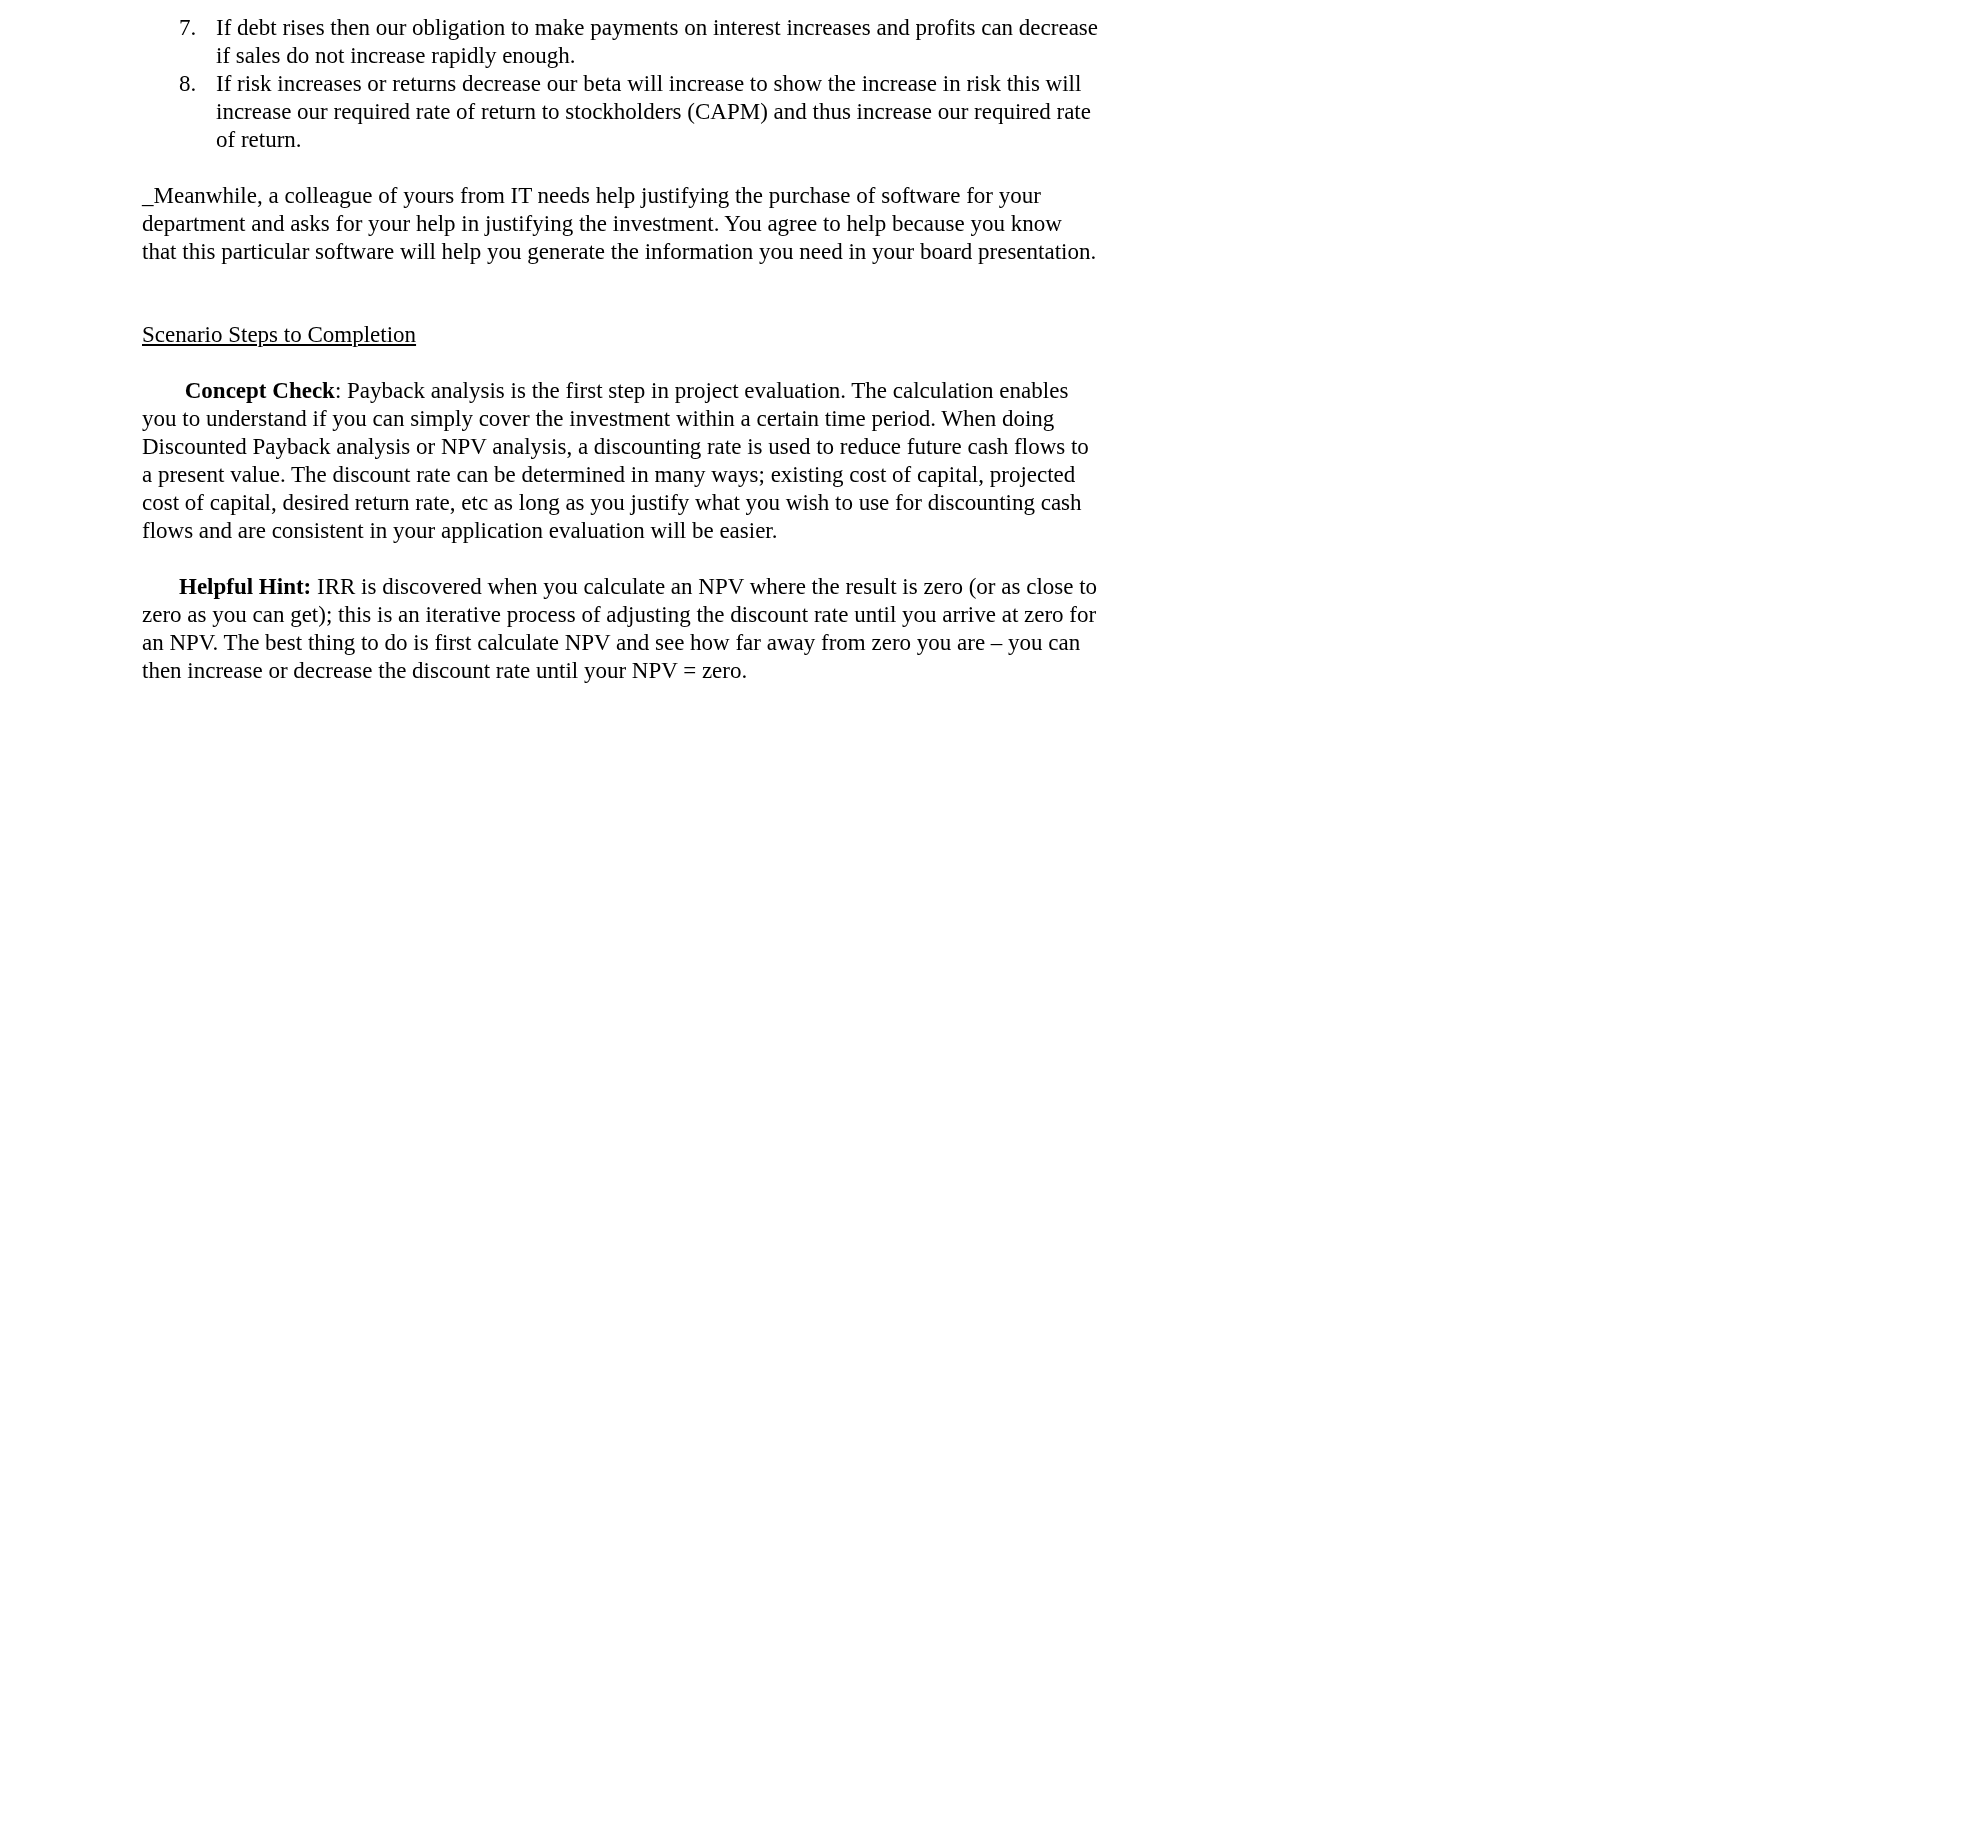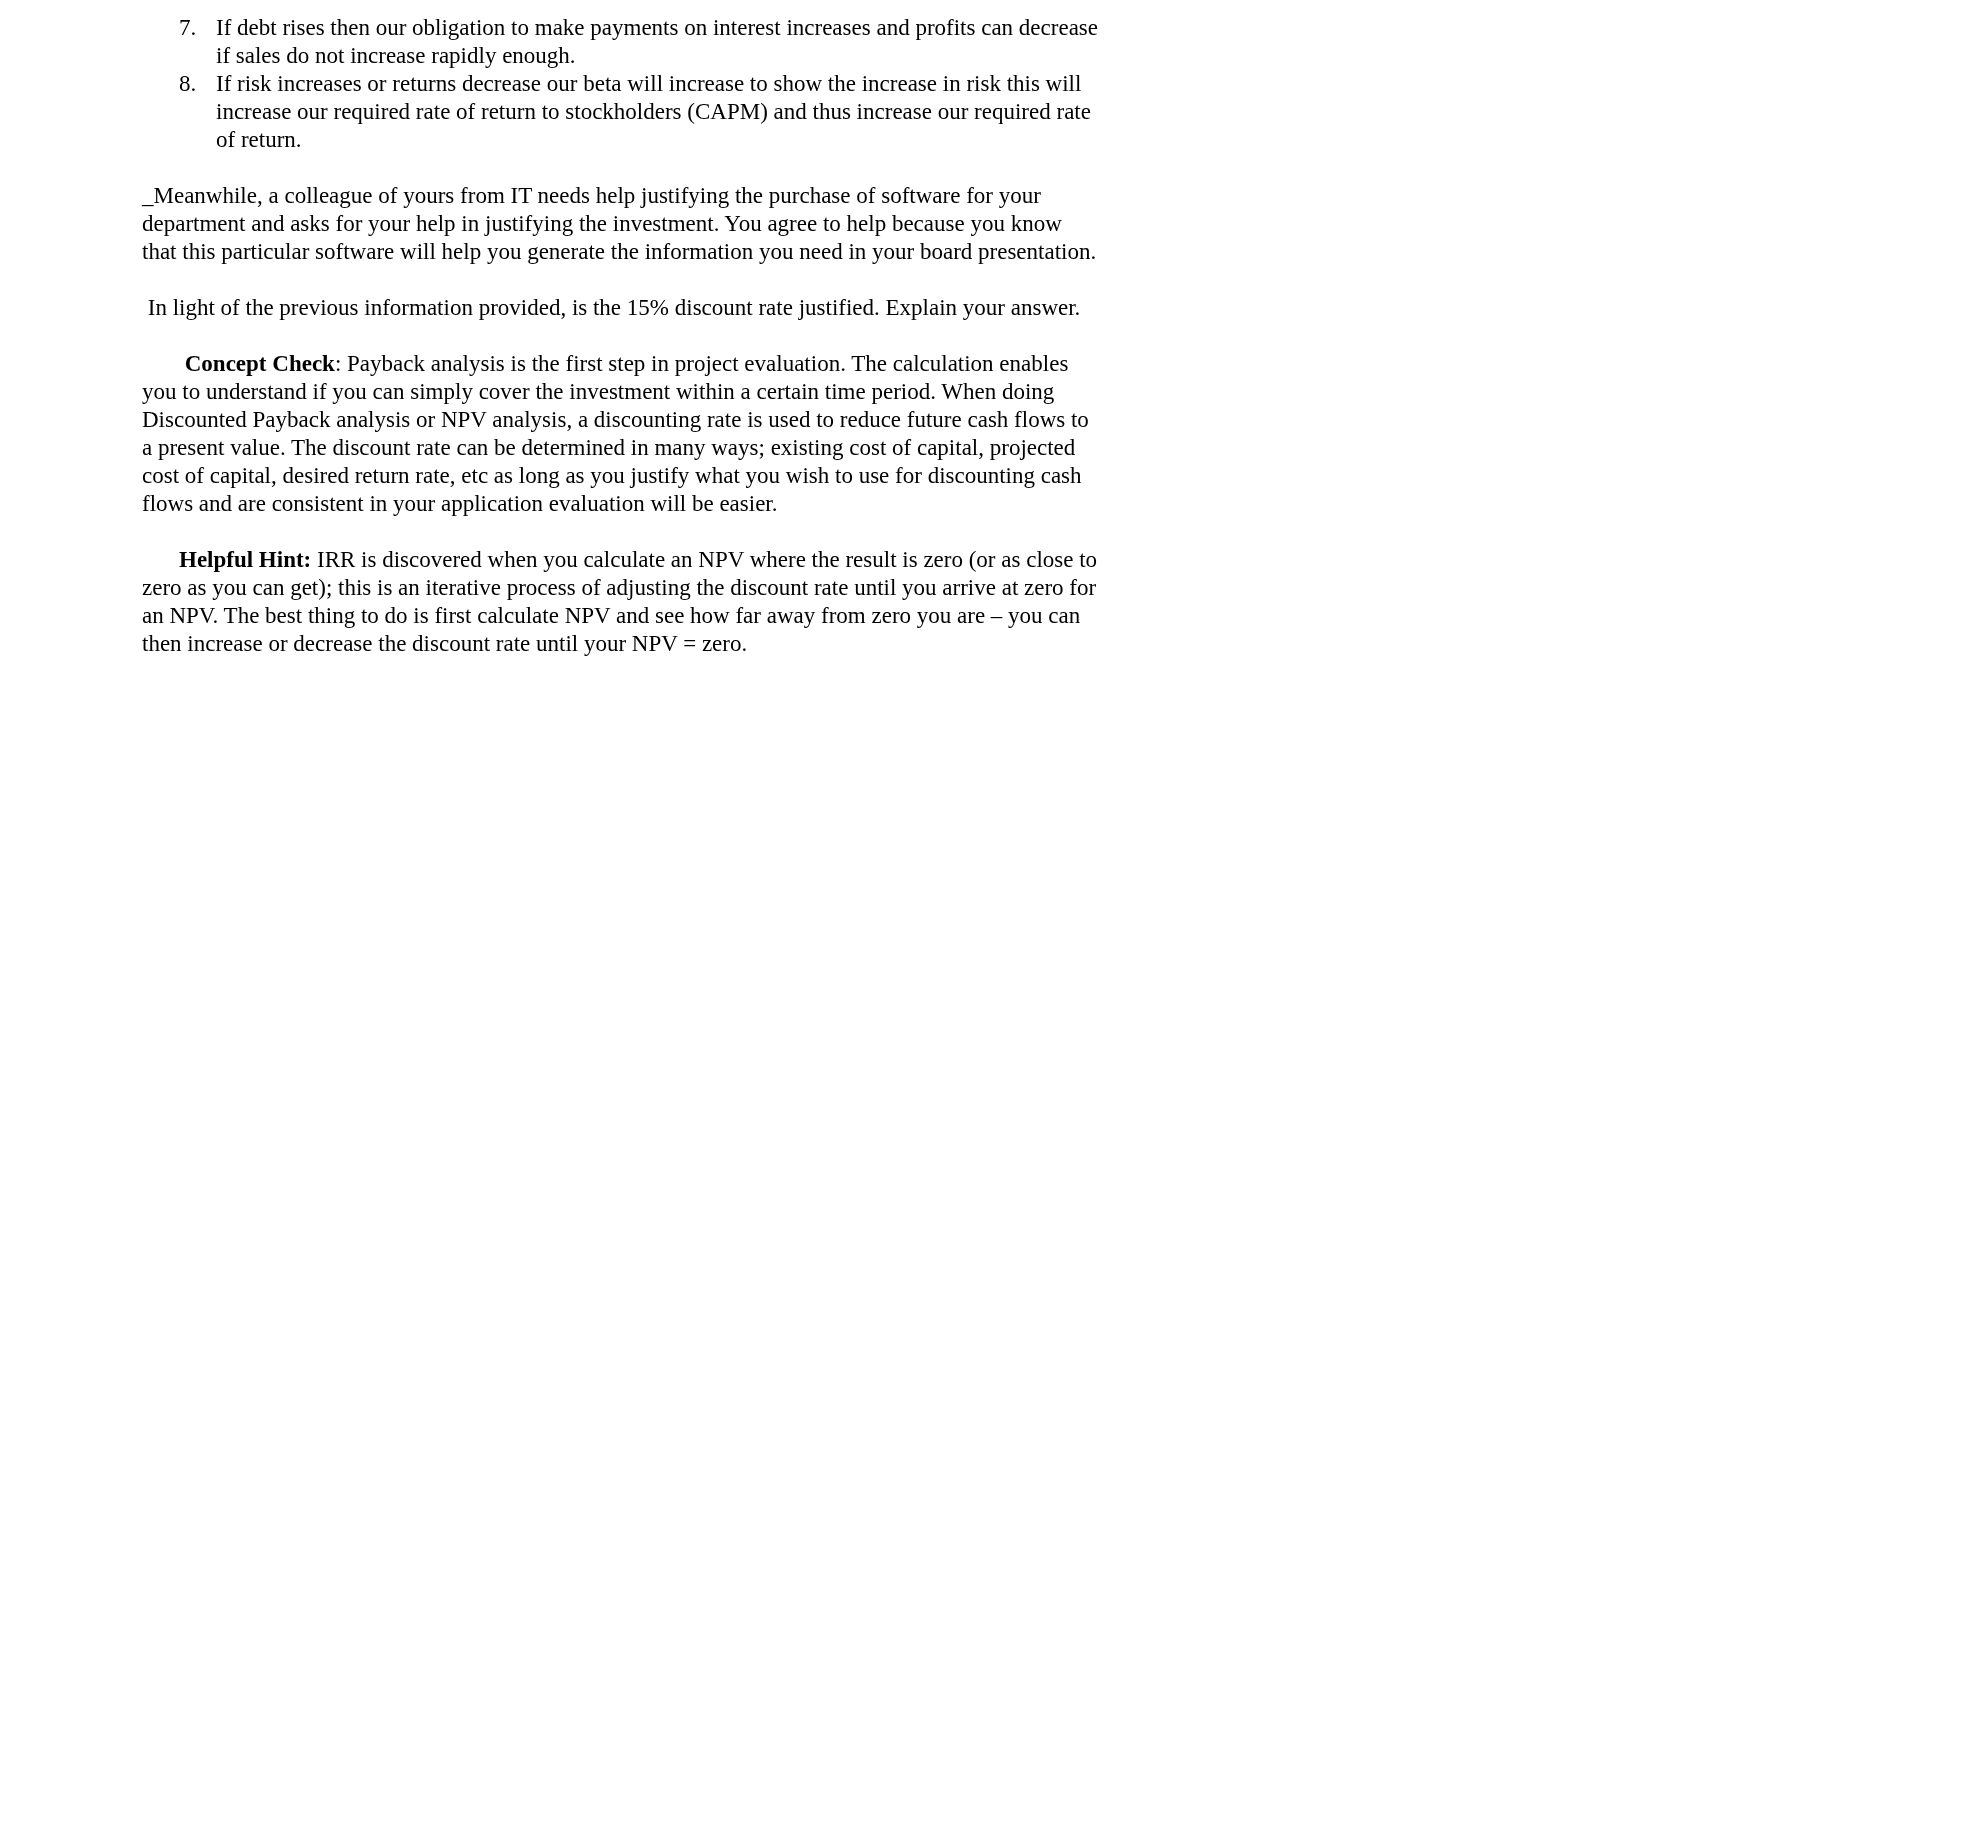--- a/index.html
+++ b/index.html
@@ -64,24 +64,24 @@
       <span class="li-text">If debt rises then our obligation to make payments on interest increases and profits can decrease if sales do not increase rapidly enough.</span>
     </div>
     <div class="num-item">
       <span class="num">8.</span>
       <span class="li-text">If risk increases or returns decrease our beta will increase to show the increase in risk this will increase our required rate of return to stockholders (CAPM) and thus increase our required rate of return.</span>
     </div>
   </div>
 
   <p>_Meanwhile, a colleague of yours from IT needs help justifying the purchase of software for your department and asks for your help in justifying the investment. You agree to help because you know that this particular software will help you generate the information you need in your board presentation.</p>
 
+  <p class="heading"><span class="underline">Scenario Steps to Completion</span></p>
 
 
 
-  <p> In light of the previous information provided, is the 15% discount rate justified. Explain your answer.</p>
 
   <p><span class="bold"> Concept Check</span><span>: Payback analysis is the first step in project evaluation. The calculation enables you to understand if you can simply cover the investment within a certain time period. When doing Discounted Payback analysis or NPV analysis, a discounting rate is used to reduce future cash flows to a present value. The discount rate can be determined in many ways; existing cost of capital, projected cost of capital, desired return rate, etc as long as you justify what you wish to use for discounting cash flows and are consistent in your application evaluation will be easier.</span></p>
 
   <p><span class="bold">Helpful Hint:</span><span> IRR is discovered when you calculate an NPV where the result is zero (or as close to zero as you can get); this is an iterative process of adjusting the discount rate until you arrive at zero for an NPV. The best thing to do is first calculate NPV and see how far away from zero you are – you can then increase or decrease the discount rate until your NPV = zero.</span></p>
 
 
 </div>
 
 
 </body></html>

